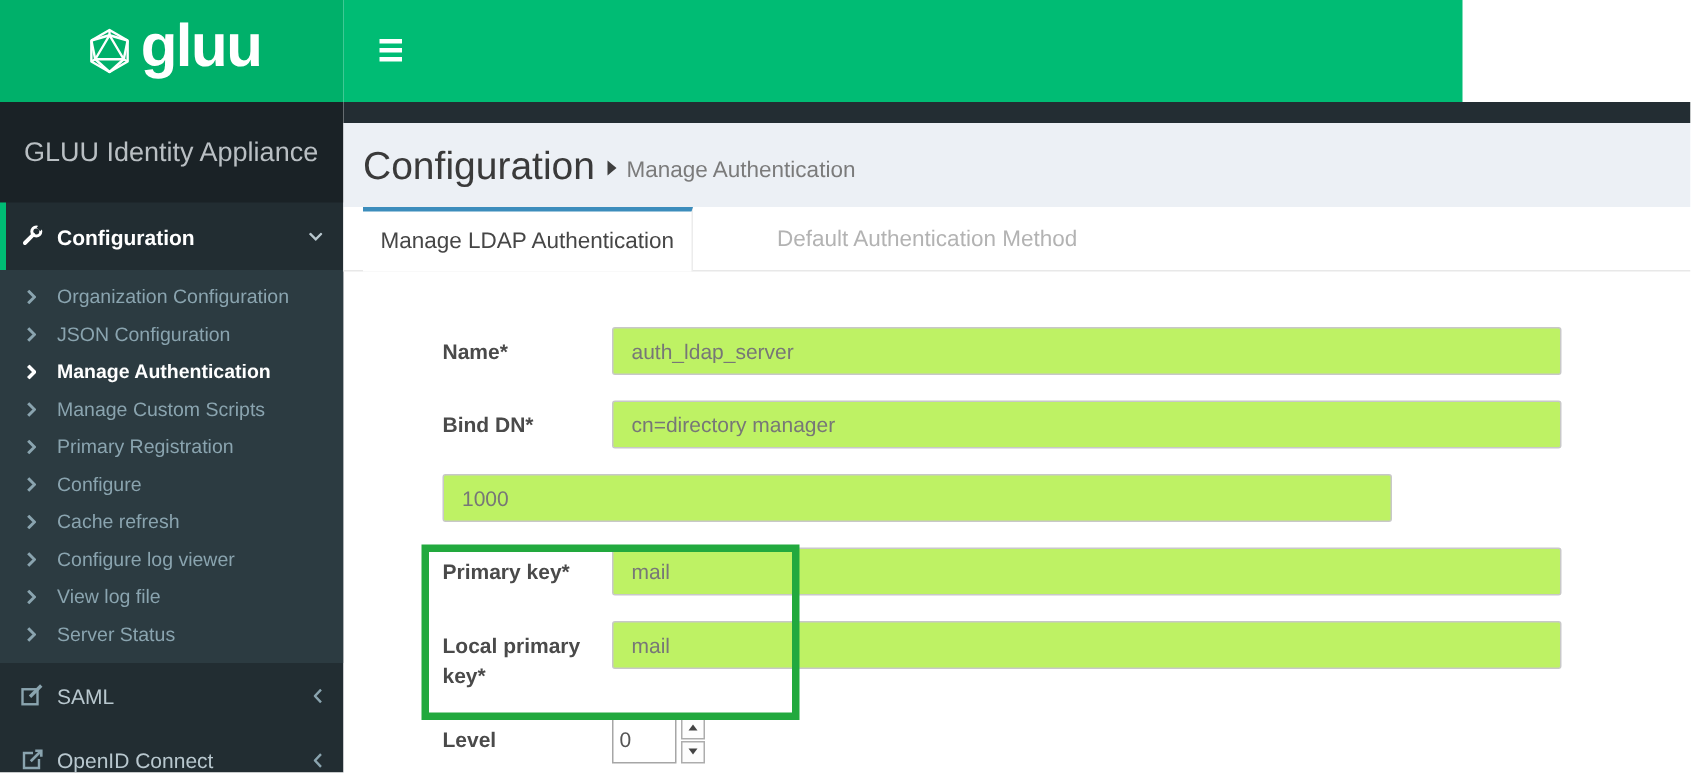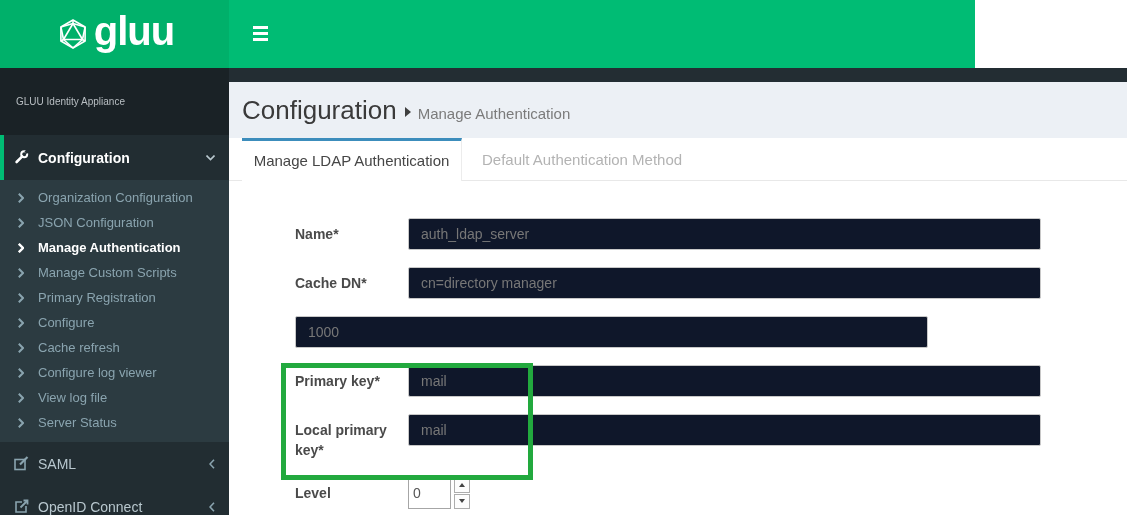--- a/index.html
+++ b/index.html
@@ -20,21 +20,21 @@
              position:relative; top:-3px;}
   .navbar{flex:1; height:68px; background:var(--header-green,#00bc74); position:relative;}
   .hamburger{position:absolute; left:24px; top:26px; width:15px; height:15px; cursor:pointer;
              display:flex; flex-direction:column; justify-content:space-between;}
   .hamburger span{display:block; width:15px; height:3px; background:#fff;}
 
   
   .sidebar{position:absolute; left:0; top:68px; width:229px; height:447px;
            background:var(--sidebar-bg,#222d32);}
   .sidebar-title{height:67px; background:var(--sidebar-header-bg,#1a2226); color:#b9bfc3;
-                 font-size:10px; display:flex; align-items:center; padding-left:16px;}
+                 font-size:18px; display:flex; align-items:center; padding-left:16px;}
   .menu-item{height:45px; display:flex; align-items:center; padding-left:14px; cursor:pointer;
              color:var(--sidebar-text,#b8c7ce); font-size:14px; position:relative;}
   .menu-item.active-parent{border-left:4px solid var(--header-green,#00bc74); padding-left:10px;
              color:#fff; font-weight:bold;}
   .menu-item .mi-icon{width:15px; margin-right:9px; display:flex; align-items:center;}
   .menu-item .mi-caret{position:absolute; right:14px; top:50%; transform:translateY(-50%);
              display:flex; align-items:center;}
   .menu-item.saml-row,.menu-item.openid-row{height:43px;}
   .submenu{background:var(--submenu-bg,#2c3b41); padding:5px 0 7px 0;}
   .submenu-item{height:25px; line-height:25px; font-size:13px; color:var(--submenu-text,#8aa4af);
@@ -46,35 +46,35 @@
   .main{position:absolute; left:229px; top:68px; width:898px; height:447px; background:#fff;}
   .dark-strip{height:14px; background:var(--dark-strip,#232d33);}
   .content-header{height:56px; background:var(--content-bg,#ecf0f5); display:flex;
                   align-items:center; padding-left:13px;}
   .page-title{font-size:26px; color:#3a3a3a; font-weight:normal;}
   .crumb-arrow{width:0; height:0; border-left:6px solid #3f3f3f; border-top:5px solid transparent;
                border-bottom:5px solid transparent; margin:0 7px 0 8px; position:relative; top:2px;}
   .crumb-section{font-size:15px; color:#7b7b7b; position:relative; top:3px;}
 
   .tabbar{height:43px; border-bottom:1px solid #e8e8e8; background:#fff; display:flex;
-          padding-left:13px;}
+          padding-left:13px;gap:36px;}
   .tab{font-size:15px; cursor:pointer;}
   .tab.active{width:220px; text-align:center; border-top:3px solid var(--tab-active-border,#3c8dbc);
           border-right:1px solid #ececec; line-height:40px; color:#464646; background:#fff;
           margin-bottom:-1px;}
   .tab.inactive{padding:0 20px; line-height:43px; color:var(--inactive-tab-text,#b3b3b3);}
 
   
   .form{padding:37px 0 0 66px;}
   .form-row{display:flex; align-items:flex-start; margin-bottom:17px;}
   .form-row label{width:104px; margin-right:9px; padding-top:6px; font-size:14px; font-weight:bold;
                   color:#4a4a4a; line-height:20px;}
   .form-row input.text{width:633px; height:32px; border:1px solid #c8c8c8; border-radius:2px;
                   font-family:"Liberation Sans", sans-serif; font-size:14px; color:#777;
-                  padding:0 12px; outline:none; background:#0f172a;}
+                  padding:0 12px; outline:none; background:#bef264;}
   .row-primary{margin-top:4px;}
   .row-level{margin-top:12px; margin-bottom:0;}
   .number-input{display:flex; align-items:stretch; height:32px;}
   .number-input input.num{width:43px; border:1px solid #a6a6a6; font-family:"Liberation Sans",sans-serif;
                   font-size:14px; color:#555; padding:0 0 0 4px; outline:none; background:#fff;}
   .spin{width:16px; margin-left:3px; display:flex; flex-direction:column; gap:1px;}
   .spin-btn{flex:1; border:1px solid #adadad; background:#fdfdfd; display:flex; align-items:center;
                   justify-content:center; cursor:pointer;}
   .tri-up{width:0; height:0; border-left:3px solid transparent; border-right:3px solid transparent;
                   border-bottom:4px solid #444;}
@@ -263,21 +263,21 @@
     <div class="tab active">Manage LDAP Authentication</div>
     <div class="tab inactive">Default Authentication Method</div>
   </div>
 
   <div class="form">
     <div class="form-row">
       <label>Name*</label>
       <input class="text" type="text" value="auth_ldap_server" style="">
     </div>
     <div class="form-row">
-      <label>Cache DN*</label>
+      <label>Bind DN*</label>
       <input class="text" type="text" value="cn=directory manager" style="">
     </div>
     <div class="form-row">
       <input class="text" type="text" value="1000" style="">
     </div>
     <div class="form-row row-primary">
       <label>Primary key*</label>
       <input class="text" type="text" value="mail" style="">
     </div>
     <div class="form-row">

